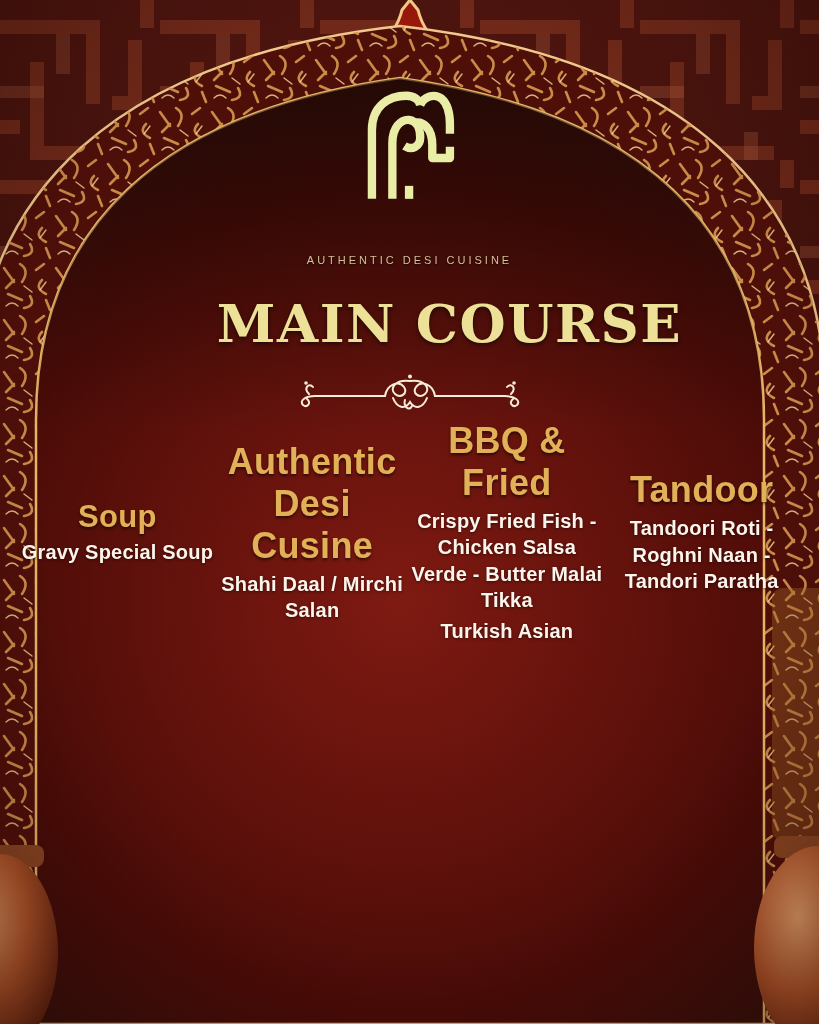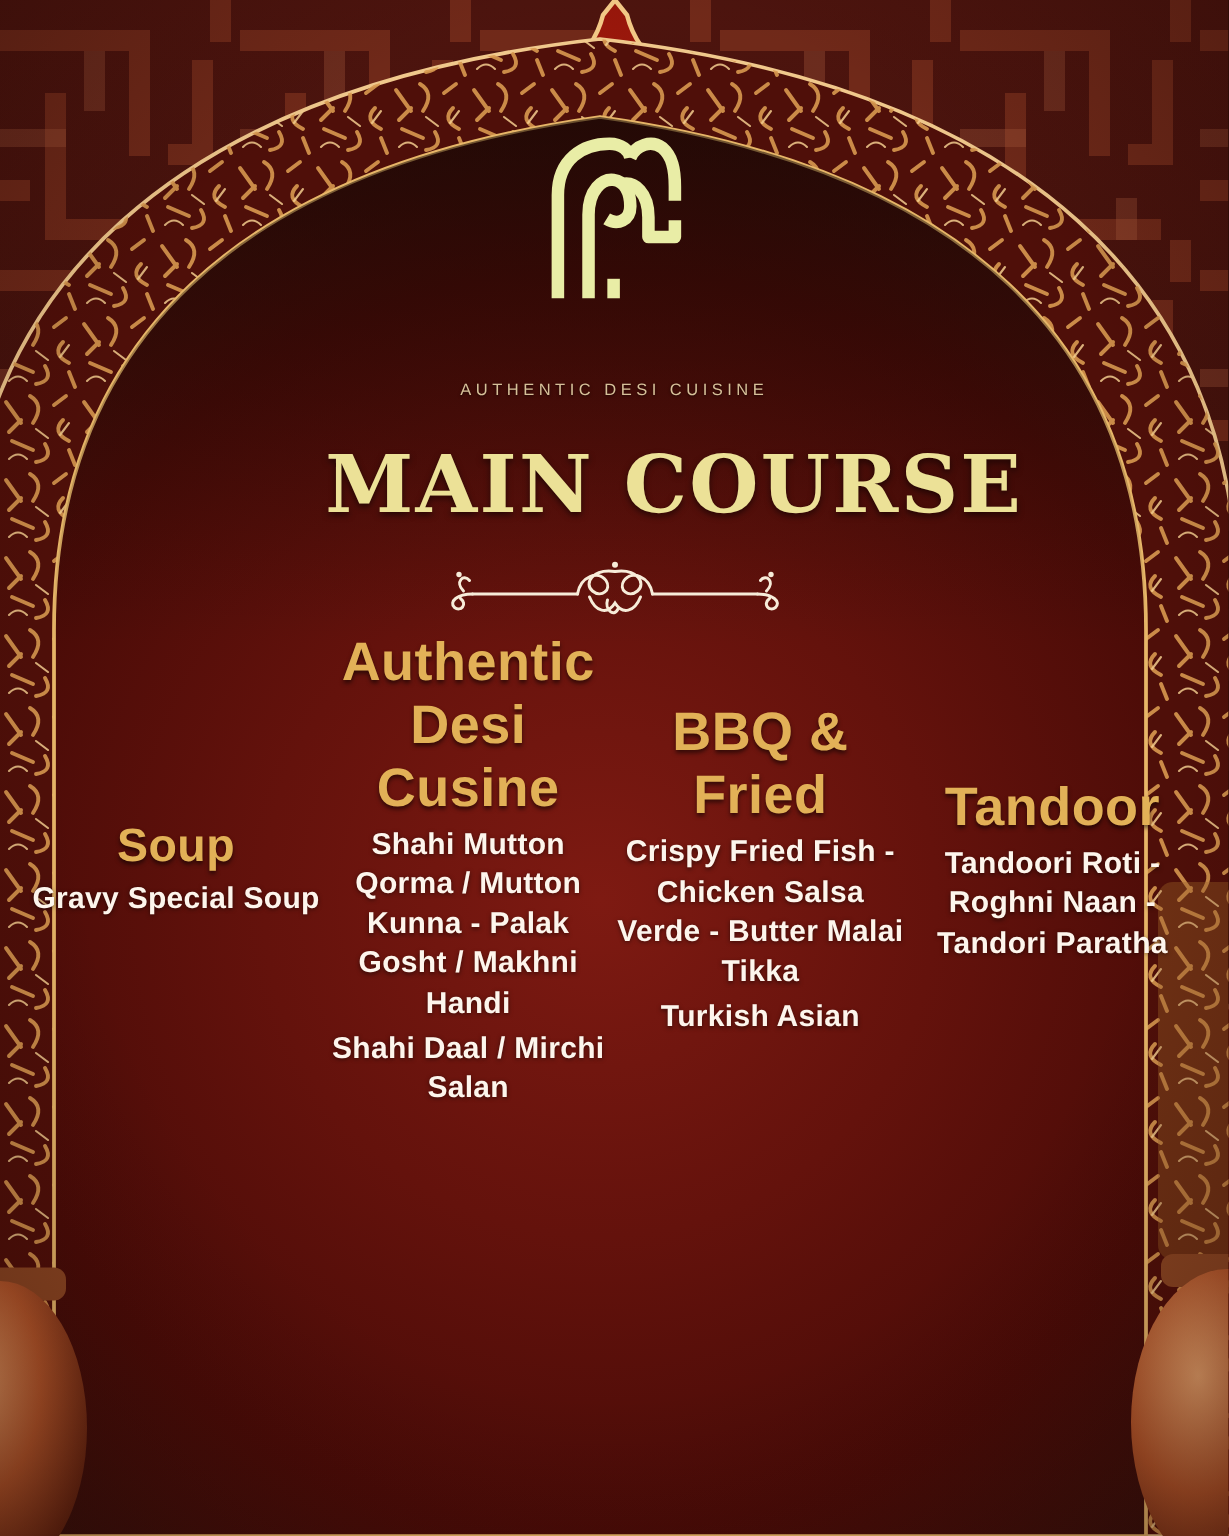--- a/index.html
+++ b/index.html
@@ -199,21 +199,20 @@
 
     <div class="menu">
 
       <section class="menu-section first">
         <h2 class="section-heading">Soup</h2>
         <p class="menu-line">Gravy Special Soup</p>
       </section>
 
       <section class="menu-section">
         <h2 class="section-heading">Authentic Desi Cusine</h2>
-        <p class="menu-line">Shahi Mutton Qorma / Mutton Kunna - Palak Gosht / Makhni Handi</p>
         <p class="menu-line">Shahi Daal / Mirchi Salan</p>
       </section>
 
       <section class="menu-section">
         <h2 class="section-heading">BBQ &amp; Fried</h2>
         <p class="menu-line">Crispy Fried Fish - Chicken Salsa Verde - Butter Malai Tikka</p>
         <p class="menu-line">Turkish Asian</p>
       </section>
 
 

